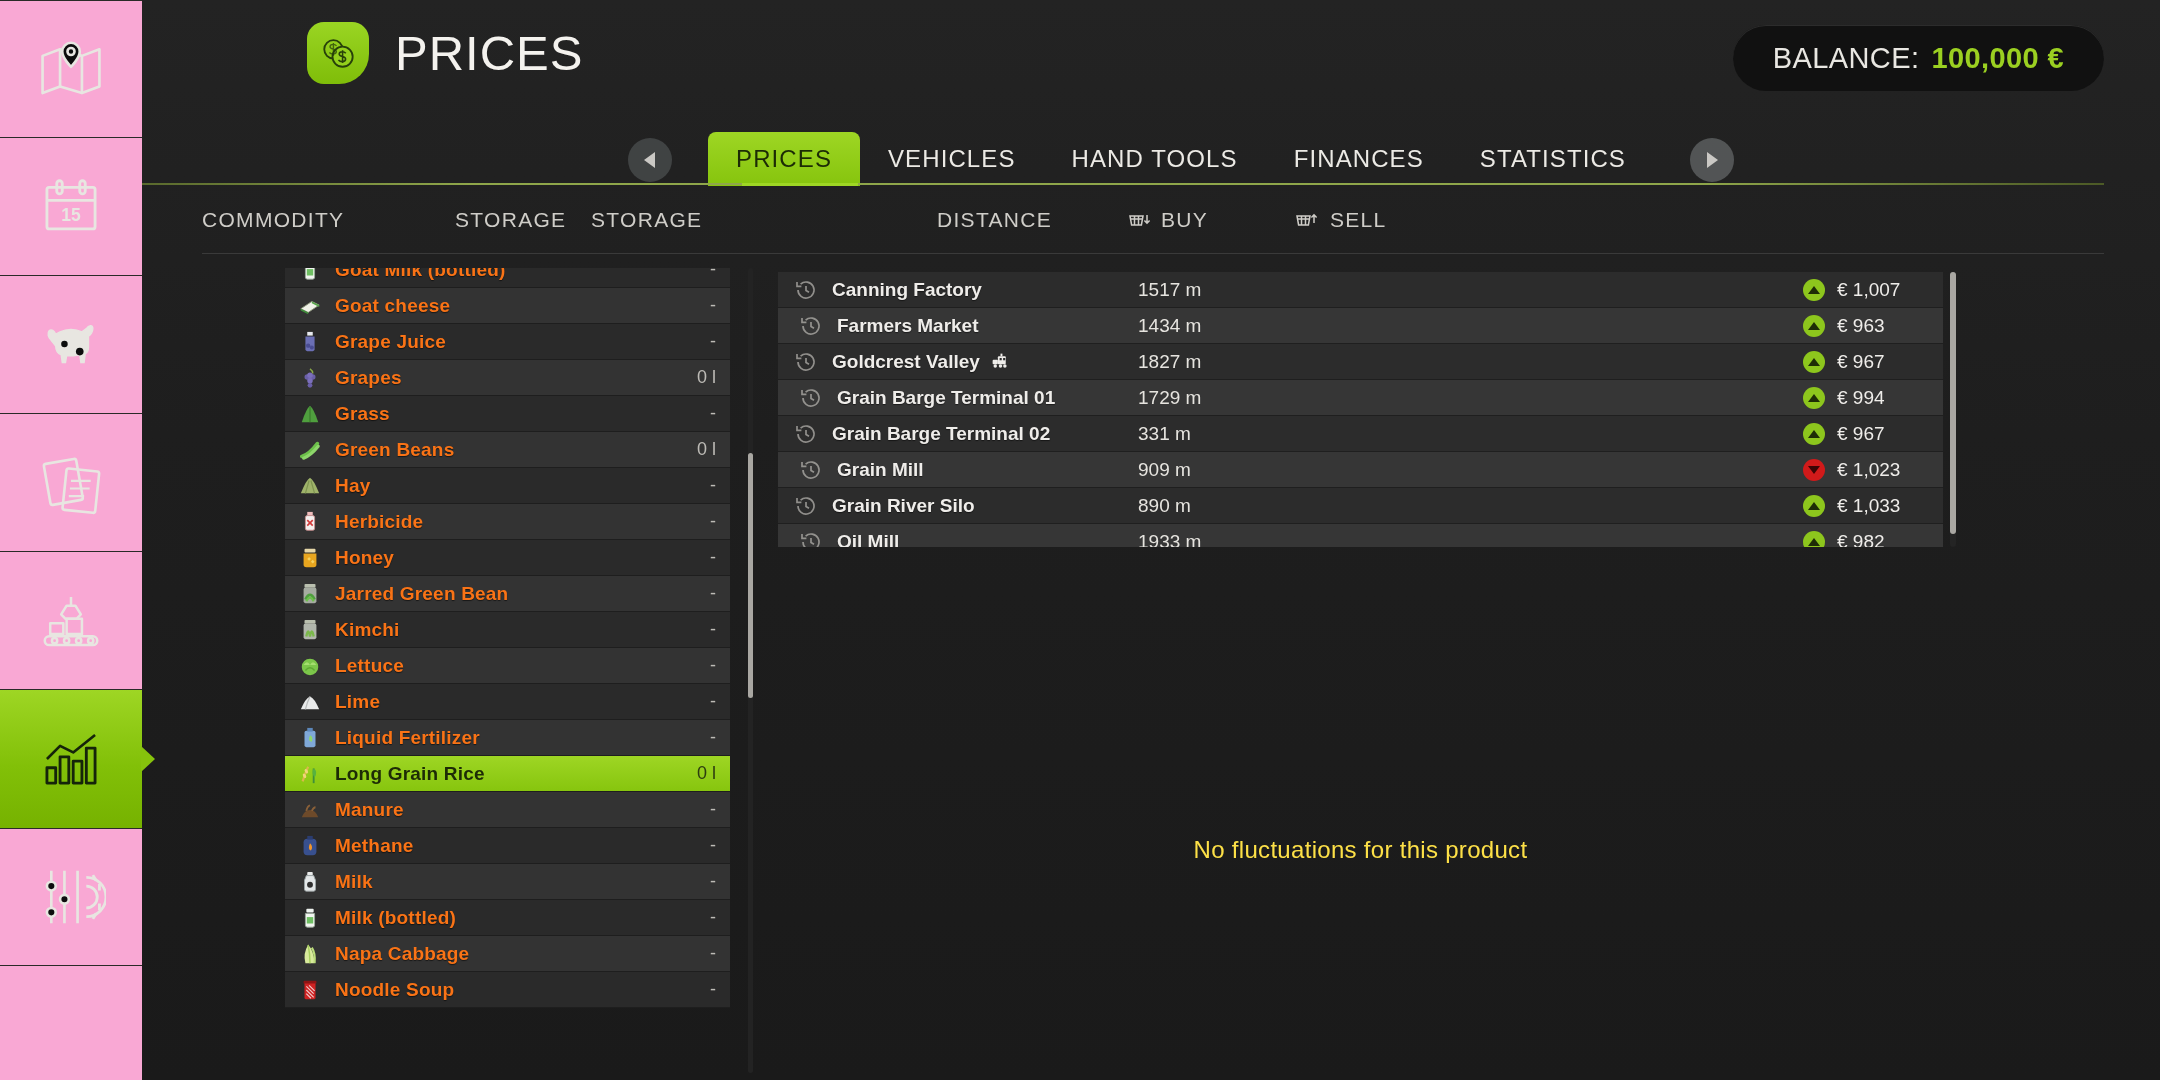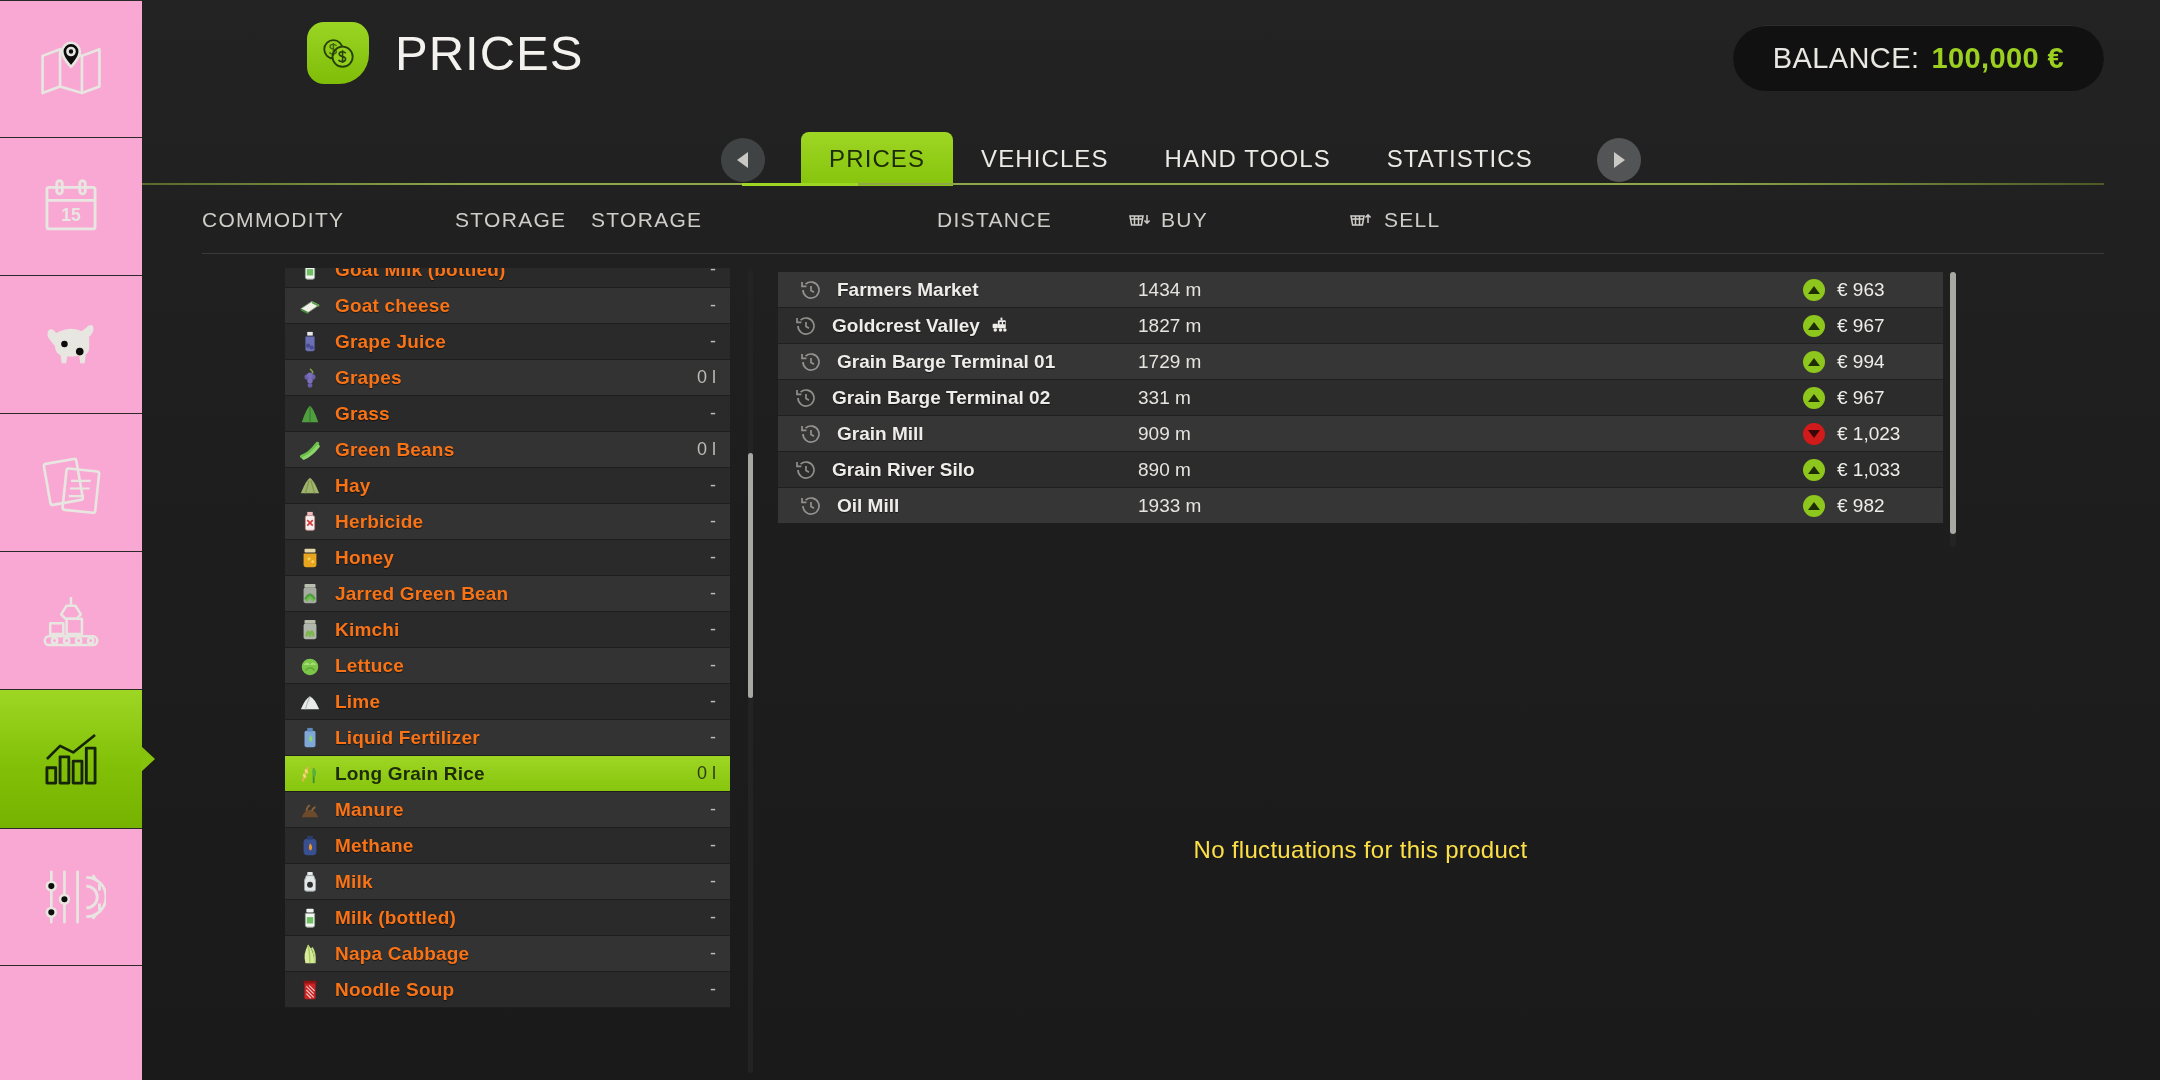--- a/index.html
+++ b/index.html
@@ -304,20 +304,21 @@
 
 <div id="tabbar">
   <div id="tabs-inner">
     <div class="navcircle">
       <span class="tri-l"></span>
     </div>
     <div class="tab-gap"></div>
     <div class="tab active">PRICES</div>
     <div class="tab">VEHICLES</div>
     <div class="tab">HAND TOOLS</div>
+    <div class="tab">FINANCES</div>
     <div class="tab">STATISTICS</div>
     <div class="tab-gap"></div>
     <div class="navcircle right">
       <span class="tri-r"></span>
     </div>
   </div>
 </div>
 <div id="tab-underline"></div>
 <div id="tab-underline-hi"></div>
 
@@ -327,21 +328,21 @@
   <span class="col" style="left:389px;">STORAGE</span>
   <span class="col" style="left:735px;">DISTANCE</span>
   <span class="col icon-col" style="left:925px;">
     <svg viewBox="0 0 24 24" fill="none" stroke="#cfcdc8" stroke-width="1.5">
       <path d="M3 8 h13 l-1.6 9 h-9.8 z"></path>
         <path d="M3 11 h13 M7.5 8 v9 M11.5 8 v9"></path>
       <path d="M20 7 v8 M17.4 12.4 L20 15.2 L22.6 12.4"></path>
     </svg>
     <span>BUY</span>
   </span>
-  <span class="col icon-col" style="left:1146px;gap:12px;">
+  <span class="col icon-col" style="left:1092px;gap:12px;">
     <svg viewBox="0 0 24 24" fill="none" stroke="#cfcdc8" stroke-width="1.5">
       <path d="M3 8 h13 l-1.6 9 h-9.8 z"></path>
         <path d="M3 11 h13 M7.5 8 v9 M11.5 8 v9"></path>
       <path d="M20 15 v-8 M17.4 9.6 L20 6.8 L22.6 9.6"></path>
     </svg>
     <span>SELL</span>
   </span>
 </div>
 
 <div id="commodity-panel">
@@ -581,20 +582,39 @@
         <span class="cval">-</span>
       </div>
     </div>
 </div>
 <div id="commodity-scrollbar">
   <div id="commodity-thumb"></div>
 </div>
 
 <div id="station-panel">
   <div id="station-list">
+      <div class="srow">
+        <span class="sico">
+          <svg viewBox="0 0 24 24" fill="none" stroke="#b8b6b1" stroke-width="1.7">
+            <path d="M4 12 a8 8 0 1 0 2.6-5.9"></path>
+            <path d="M3 4 v4.4 h4.4"></path>
+            <path d="M12 8 v4.4 l3 1.8"></path>
+          </svg>
+        </span>
+        <span class="sname">
+          <span>Canning Factory</span>
+        </span>
+        <span class="sdist">1517 m</span>
+        <span class="sprice-wrap">
+          <span class="badge up">
+            <span class="b-up"></span>
+          </span>
+          <span class="sprice">€ 1,007</span>
+        </span>
+      </div>
       <div class="srow alt">
         <span class="sico">
           <svg viewBox="0 0 24 24" fill="none" stroke="#b8b6b1" stroke-width="1.7">
             <path d="M4 12 a8 8 0 1 0 2.6-5.9"></path>
             <path d="M3 4 v4.4 h4.4"></path>
             <path d="M12 8 v4.4 l3 1.8"></path>
           </svg>
         </span>
         <span class="sname">
           <span>Farmers Market</span>

